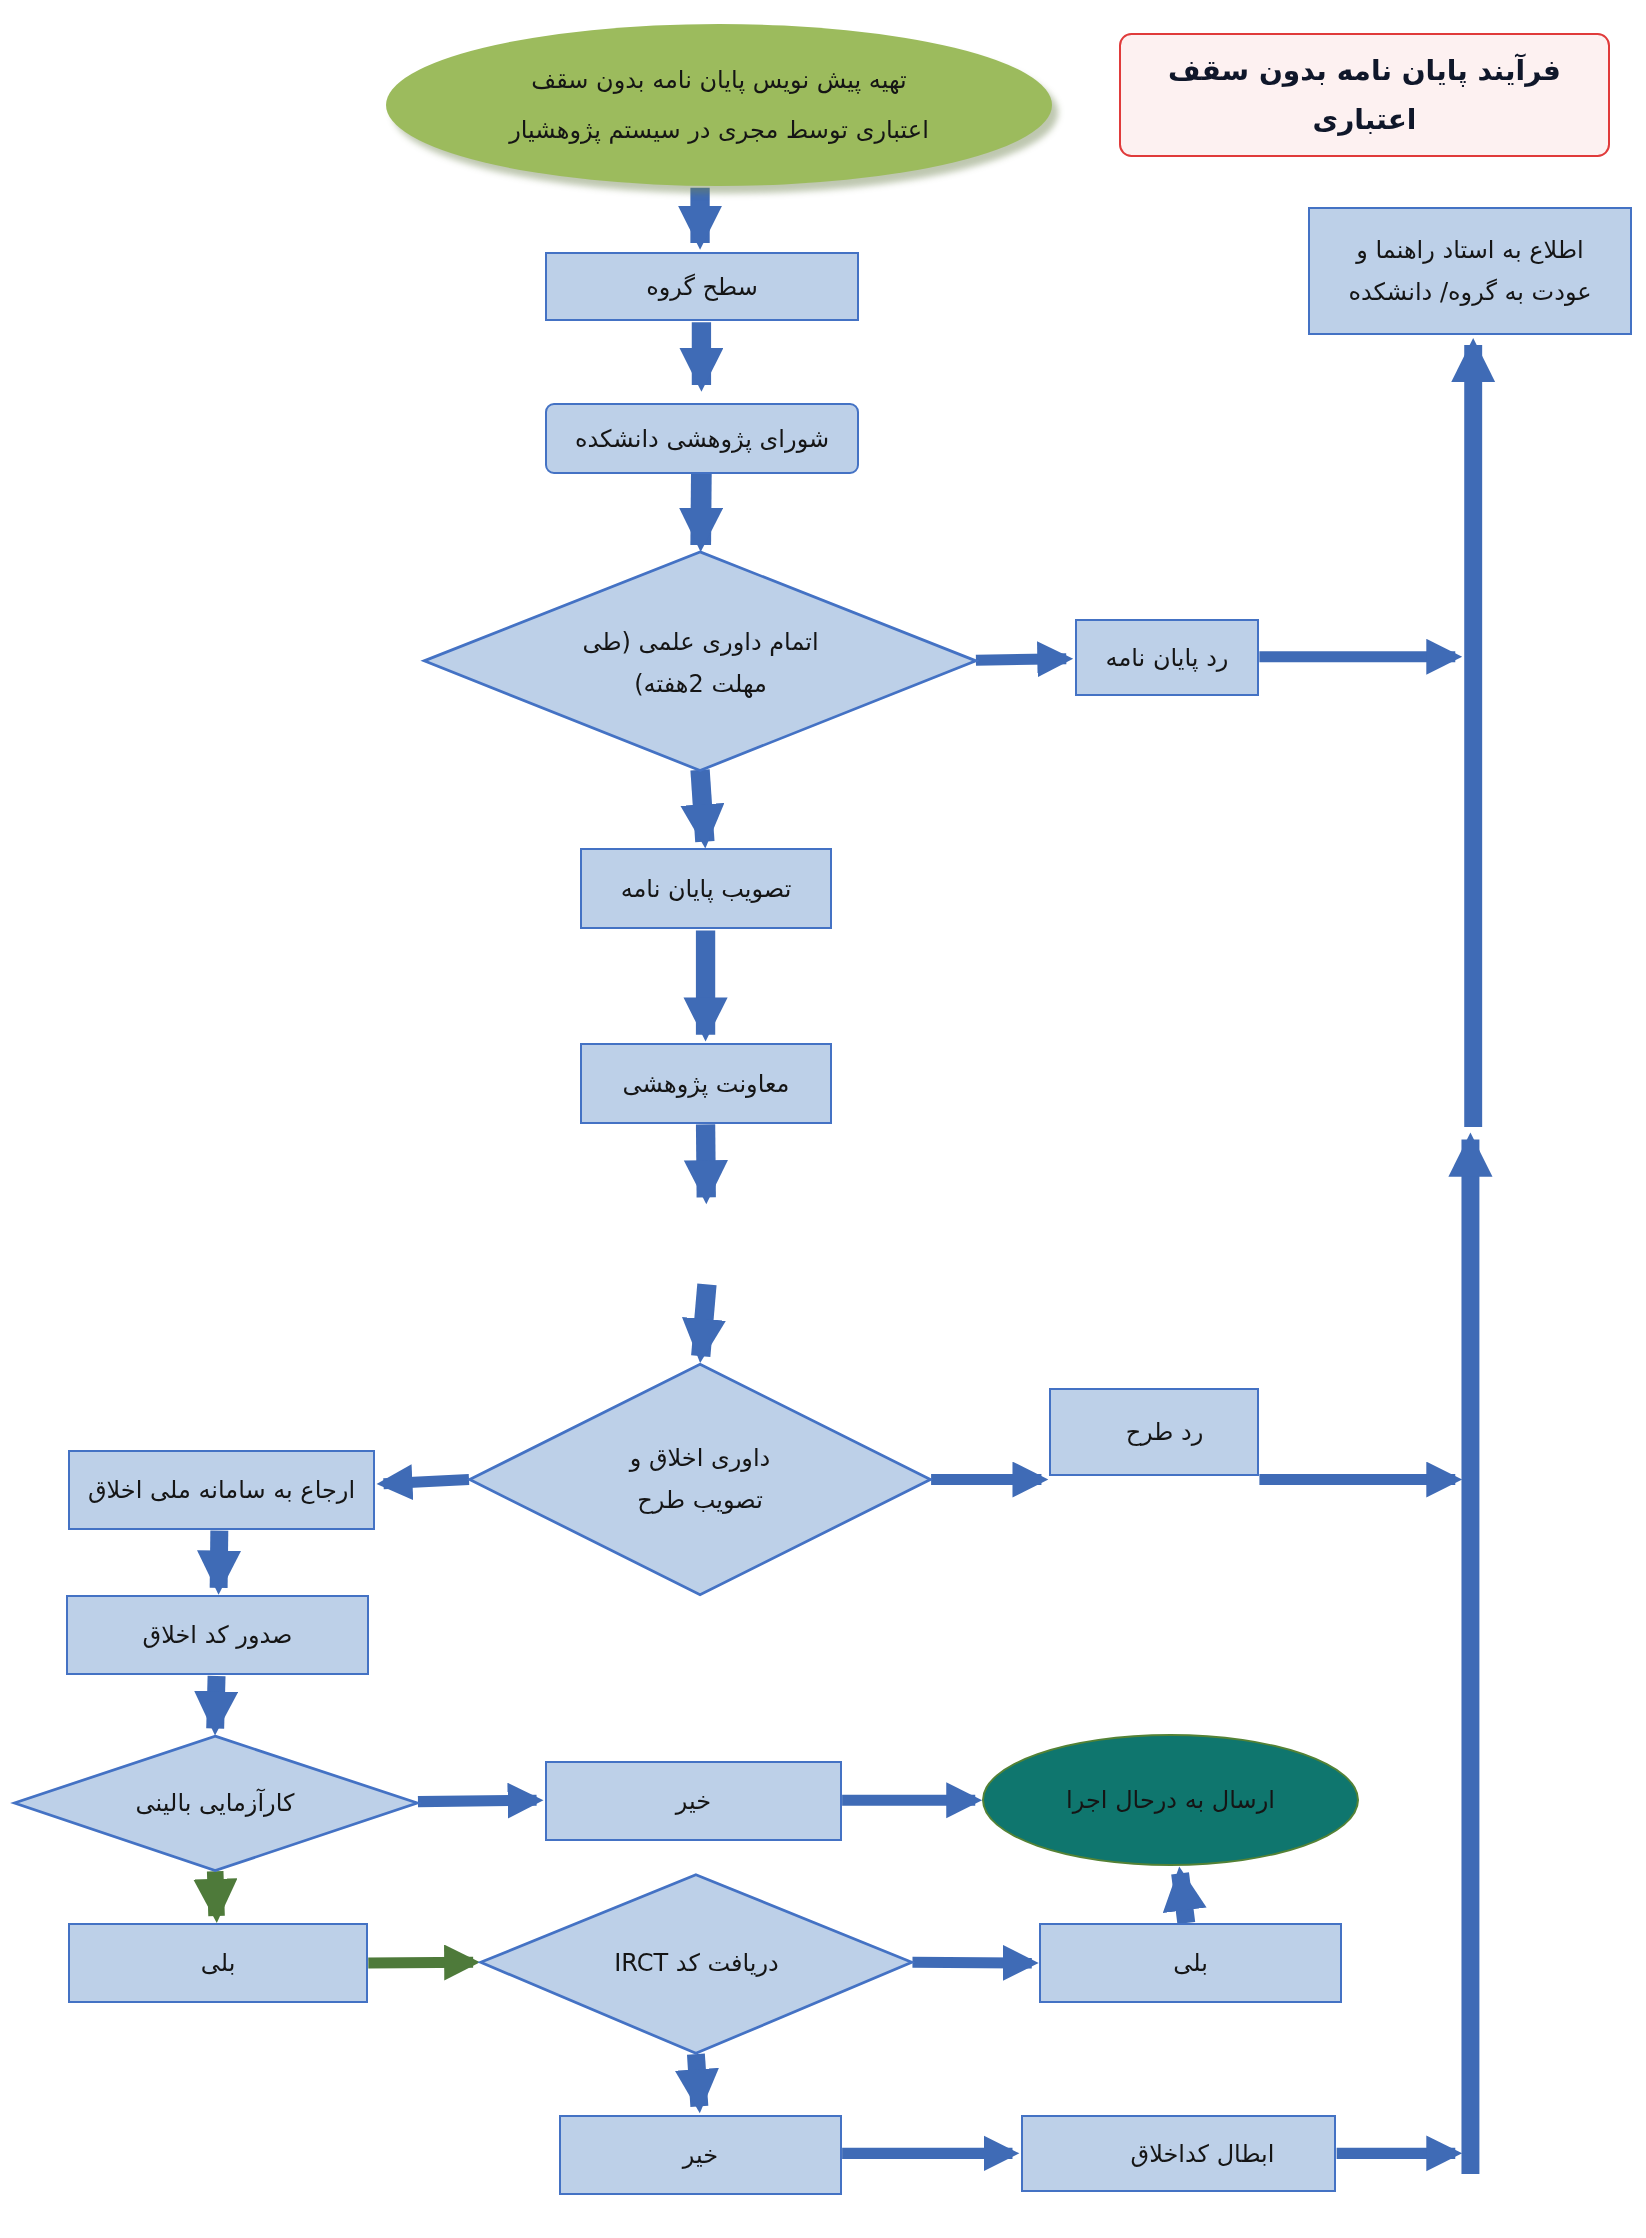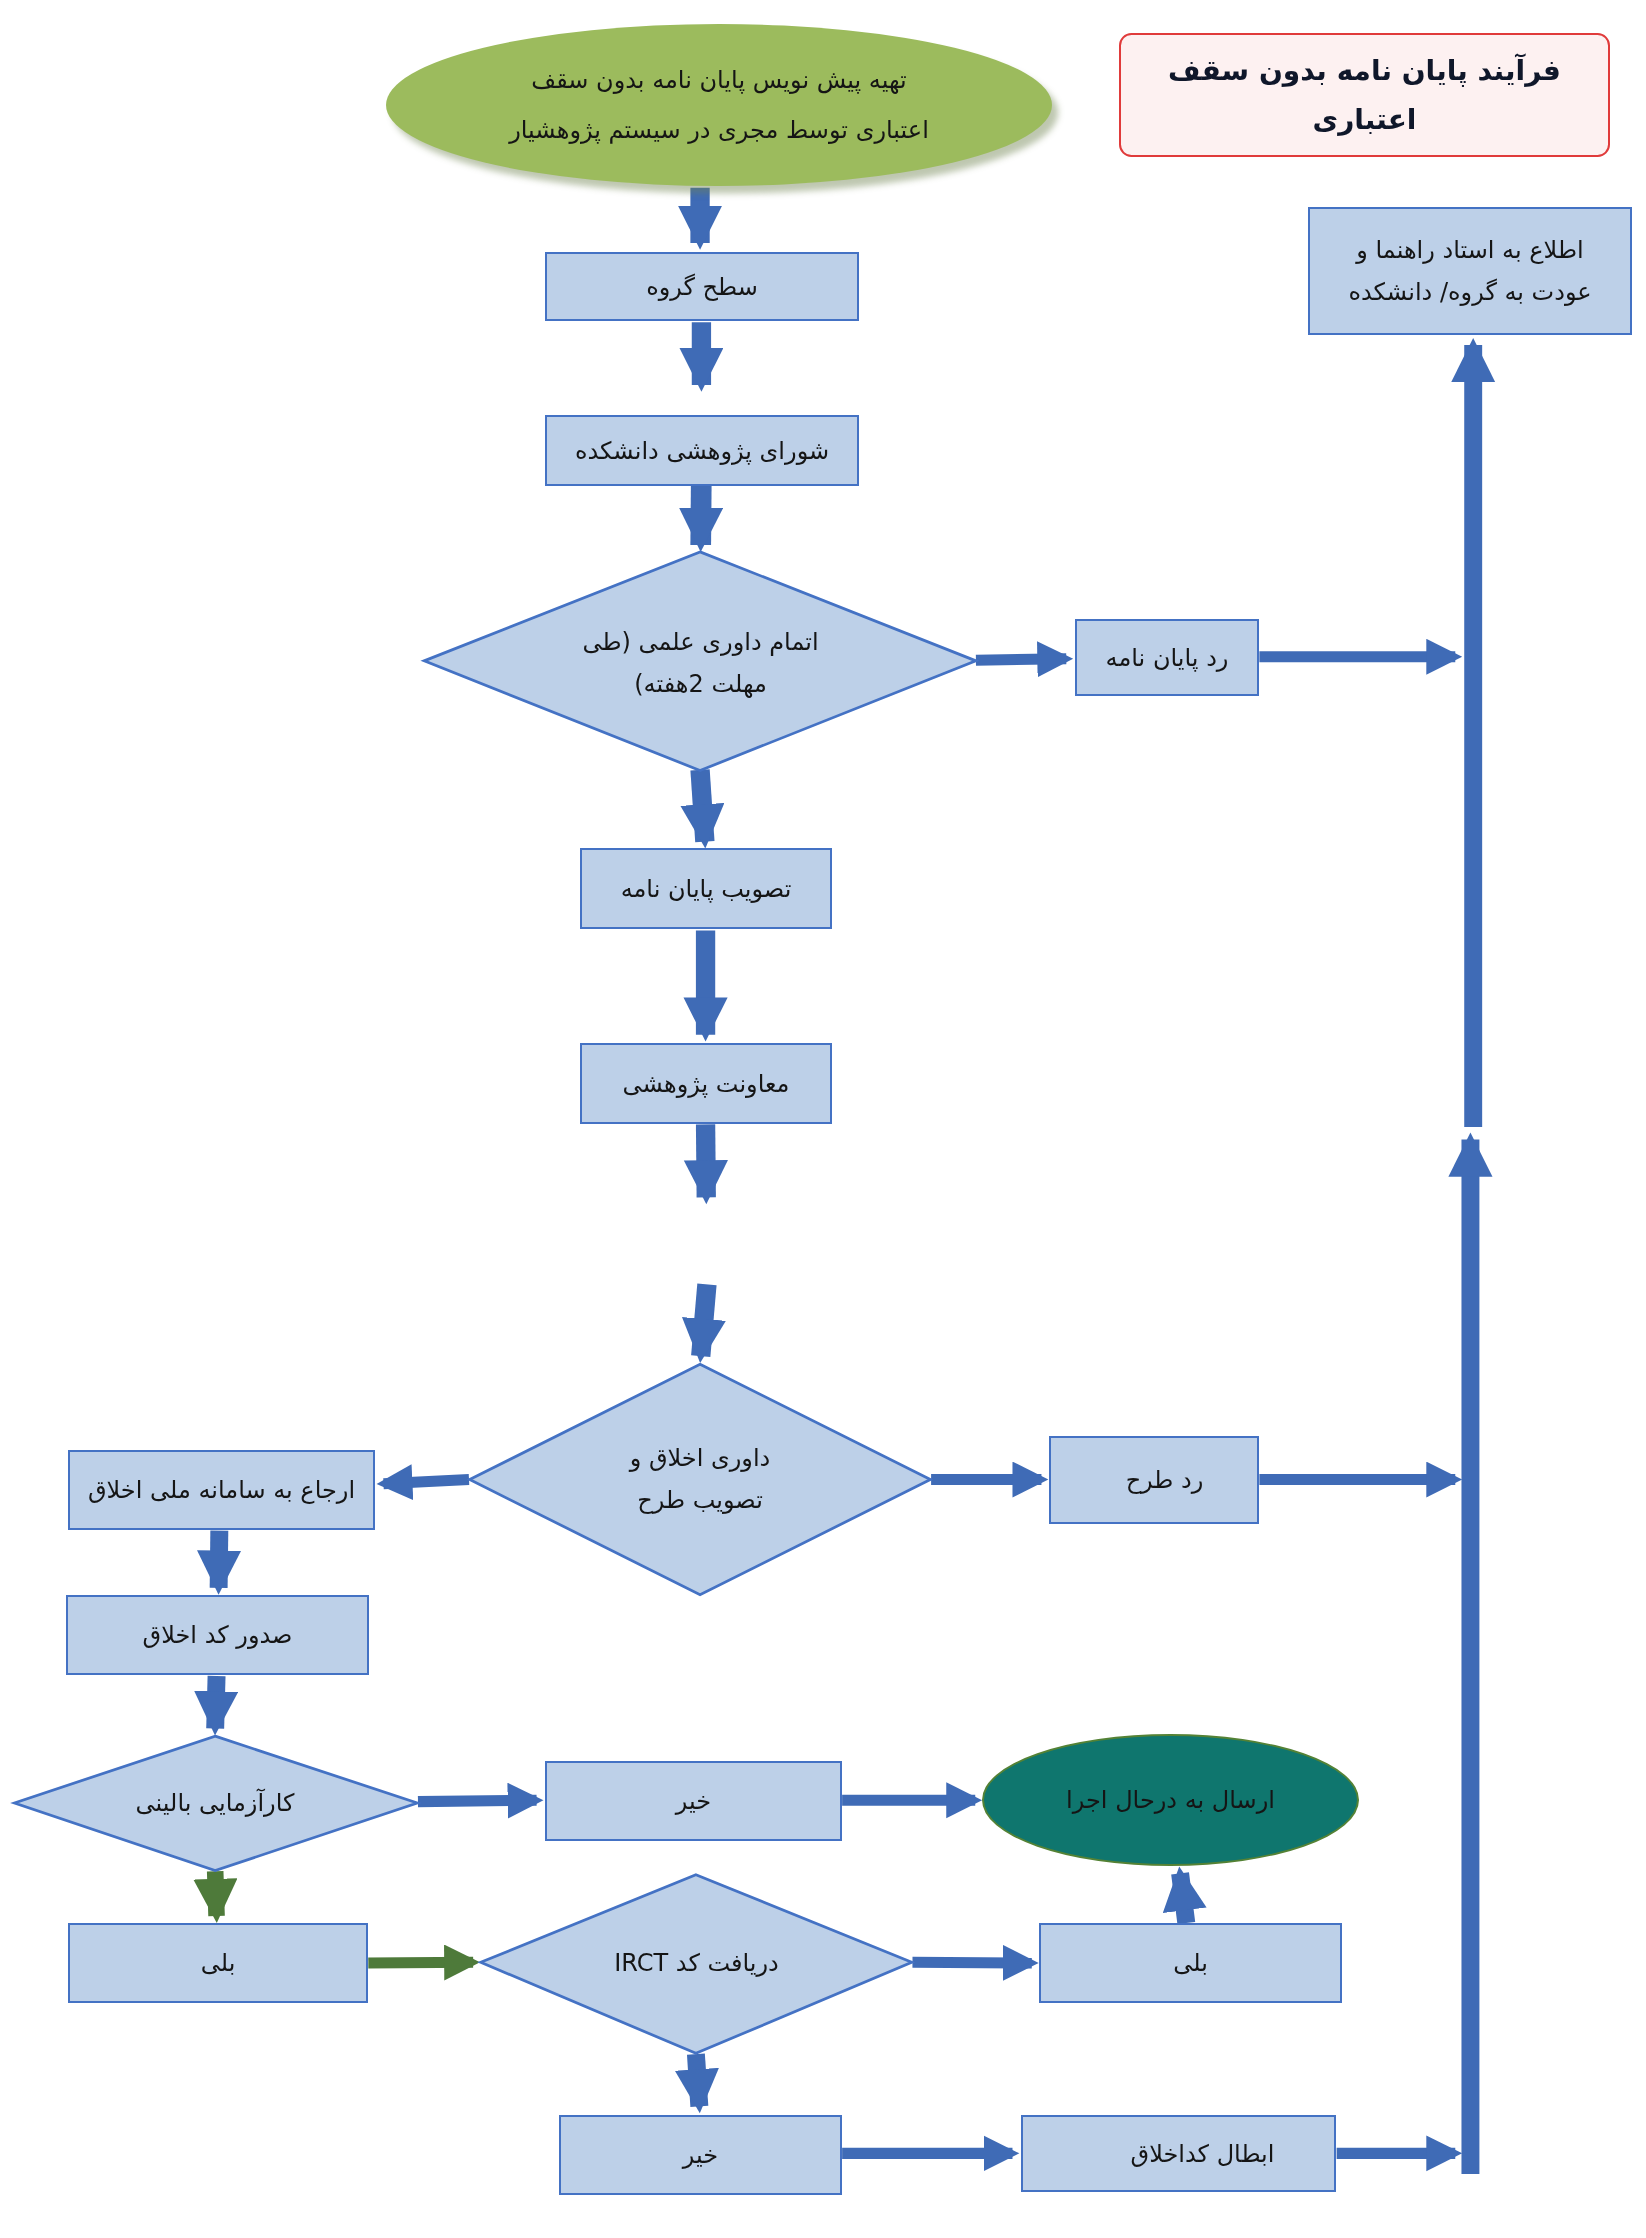--- a/index.html
+++ b/index.html
@@ -90,21 +90,21 @@
 
   <div class="node box" style="left:1308px;top:207px;width:324px;height:128px;">
     <span class="line">اطلاع به استاد راهنما و</span>
     <span class="line">عودت به گروه/ دانشکده</span>
   </div>
 
   <div class="node box" style="left:545px;top:252px;width:314px;height:69px;">
     <span>سطح گروه</span>
   </div>
 
-  <div class="node box" style="left:545px;top:415px;width:314px;height:71px;">
+  <div class="node box" style="left:545px;top:403px;width:314px;height:71px;border-radius:9px;">
     <span>شورای پژوهشی دانشکده</span>
   </div>
 
   <div class="node diamond-label" style="left:528px;top:597px;width:345px;height:131px;">
     <span class="line">اتمام داوری علمی (طی</span>
     <span class="line">مهلت 2هفته)</span>
   </div>
 
   <div class="node box" style="left:1075px;top:619px;width:184px;height:77px;">
     <span>رد پایان نامه</span>
@@ -117,21 +117,21 @@
   <div class="node box" style="left:580px;top:1043px;width:252px;height:81px;">
     <span>معاونت پژوهشی</span>
   </div>
 
 
   <div class="node diamond-label" style="left:545px;top:1417px;width:310px;height:124px;">
     <span class="line">داوری اخلاق و</span>
     <span class="line">تصویب طرح</span>
   </div>
 
-  <div class="node box" style="left:1049px;top:1436px;width:210px;height:88px;padding-left:21px;">
+  <div class="node box" style="left:1049px;top:1388px;width:210px;height:88px;padding-left:21px;">
     <span>رد طرح</span>
   </div>
 
   <div class="node box" style="left:68px;top:1450px;width:307px;height:80px;">
     <span>ارجاع به سامانه ملی اخلاق</span>
   </div>
 
   <div class="node box" style="left:66px;top:1595px;width:303px;height:80px;">
     <span>صدور کد اخلاق</span>
   </div>

